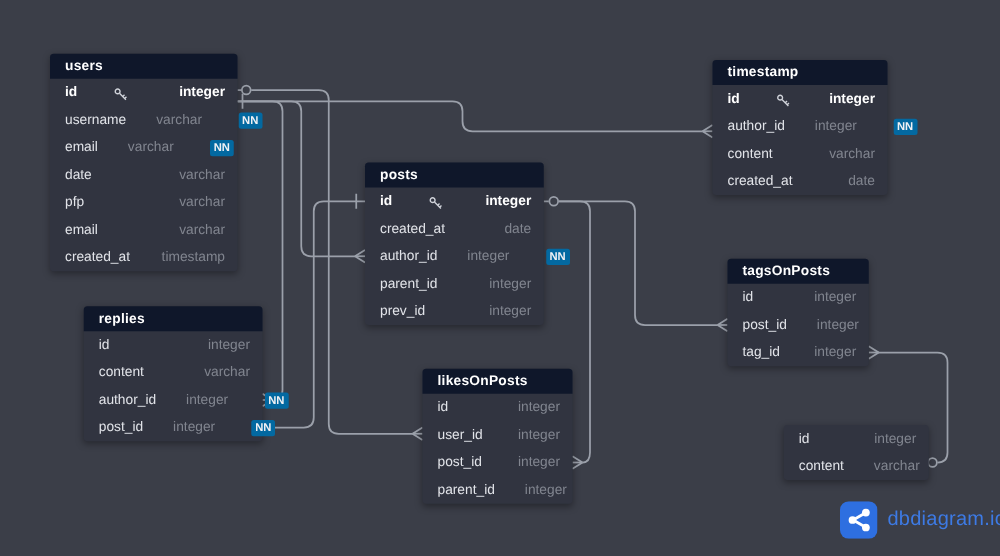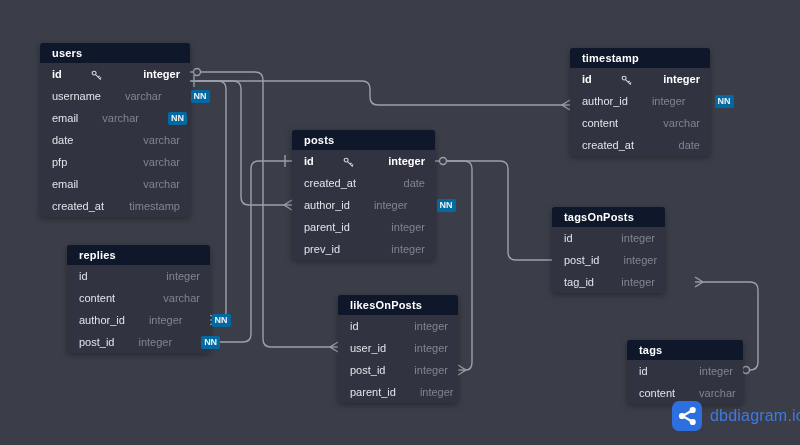--- a/index.html
+++ b/index.html
@@ -200,37 +200,36 @@
         </div>
         <div class="trow">
           <span class="fname">content</span>
           <span class="ftype">varchar</span>
         </div>
         <div class="trow">
           <span class="fname">created_at</span>
           <span class="ftype">date</span>
         </div>
       </div>
-      <div class="table" style="left: 552px; top: 207px; width: 113px;">
+      <div class="table" style="left: 582px; top: 207px; width: 113px;">
         <div class="thead">tagsOnPosts</div>
         <div class="trow">
           <span class="fname">id</span>
           <span class="ftype">integer</span>
         </div>
         <div class="trow">
           <span class="fname">post_id</span>
           <span class="ftype">integer</span>
         </div>
         <div class="trow">
           <span class="fname">tag_id</span>
           <span class="ftype">integer</span>
         </div>
       </div>
       <div class="table" style="left: 627px; top: 340px; width: 116px;">
-        <div class="thead">tags</div>
         <div class="trow">
           <span class="fname">id</span>
           <span class="ftype">integer</span>
         </div>
         <div class="trow">
           <span class="fname">content</span>
           <span class="ftype">varchar</span>
         </div>
       </div>
     </div>

